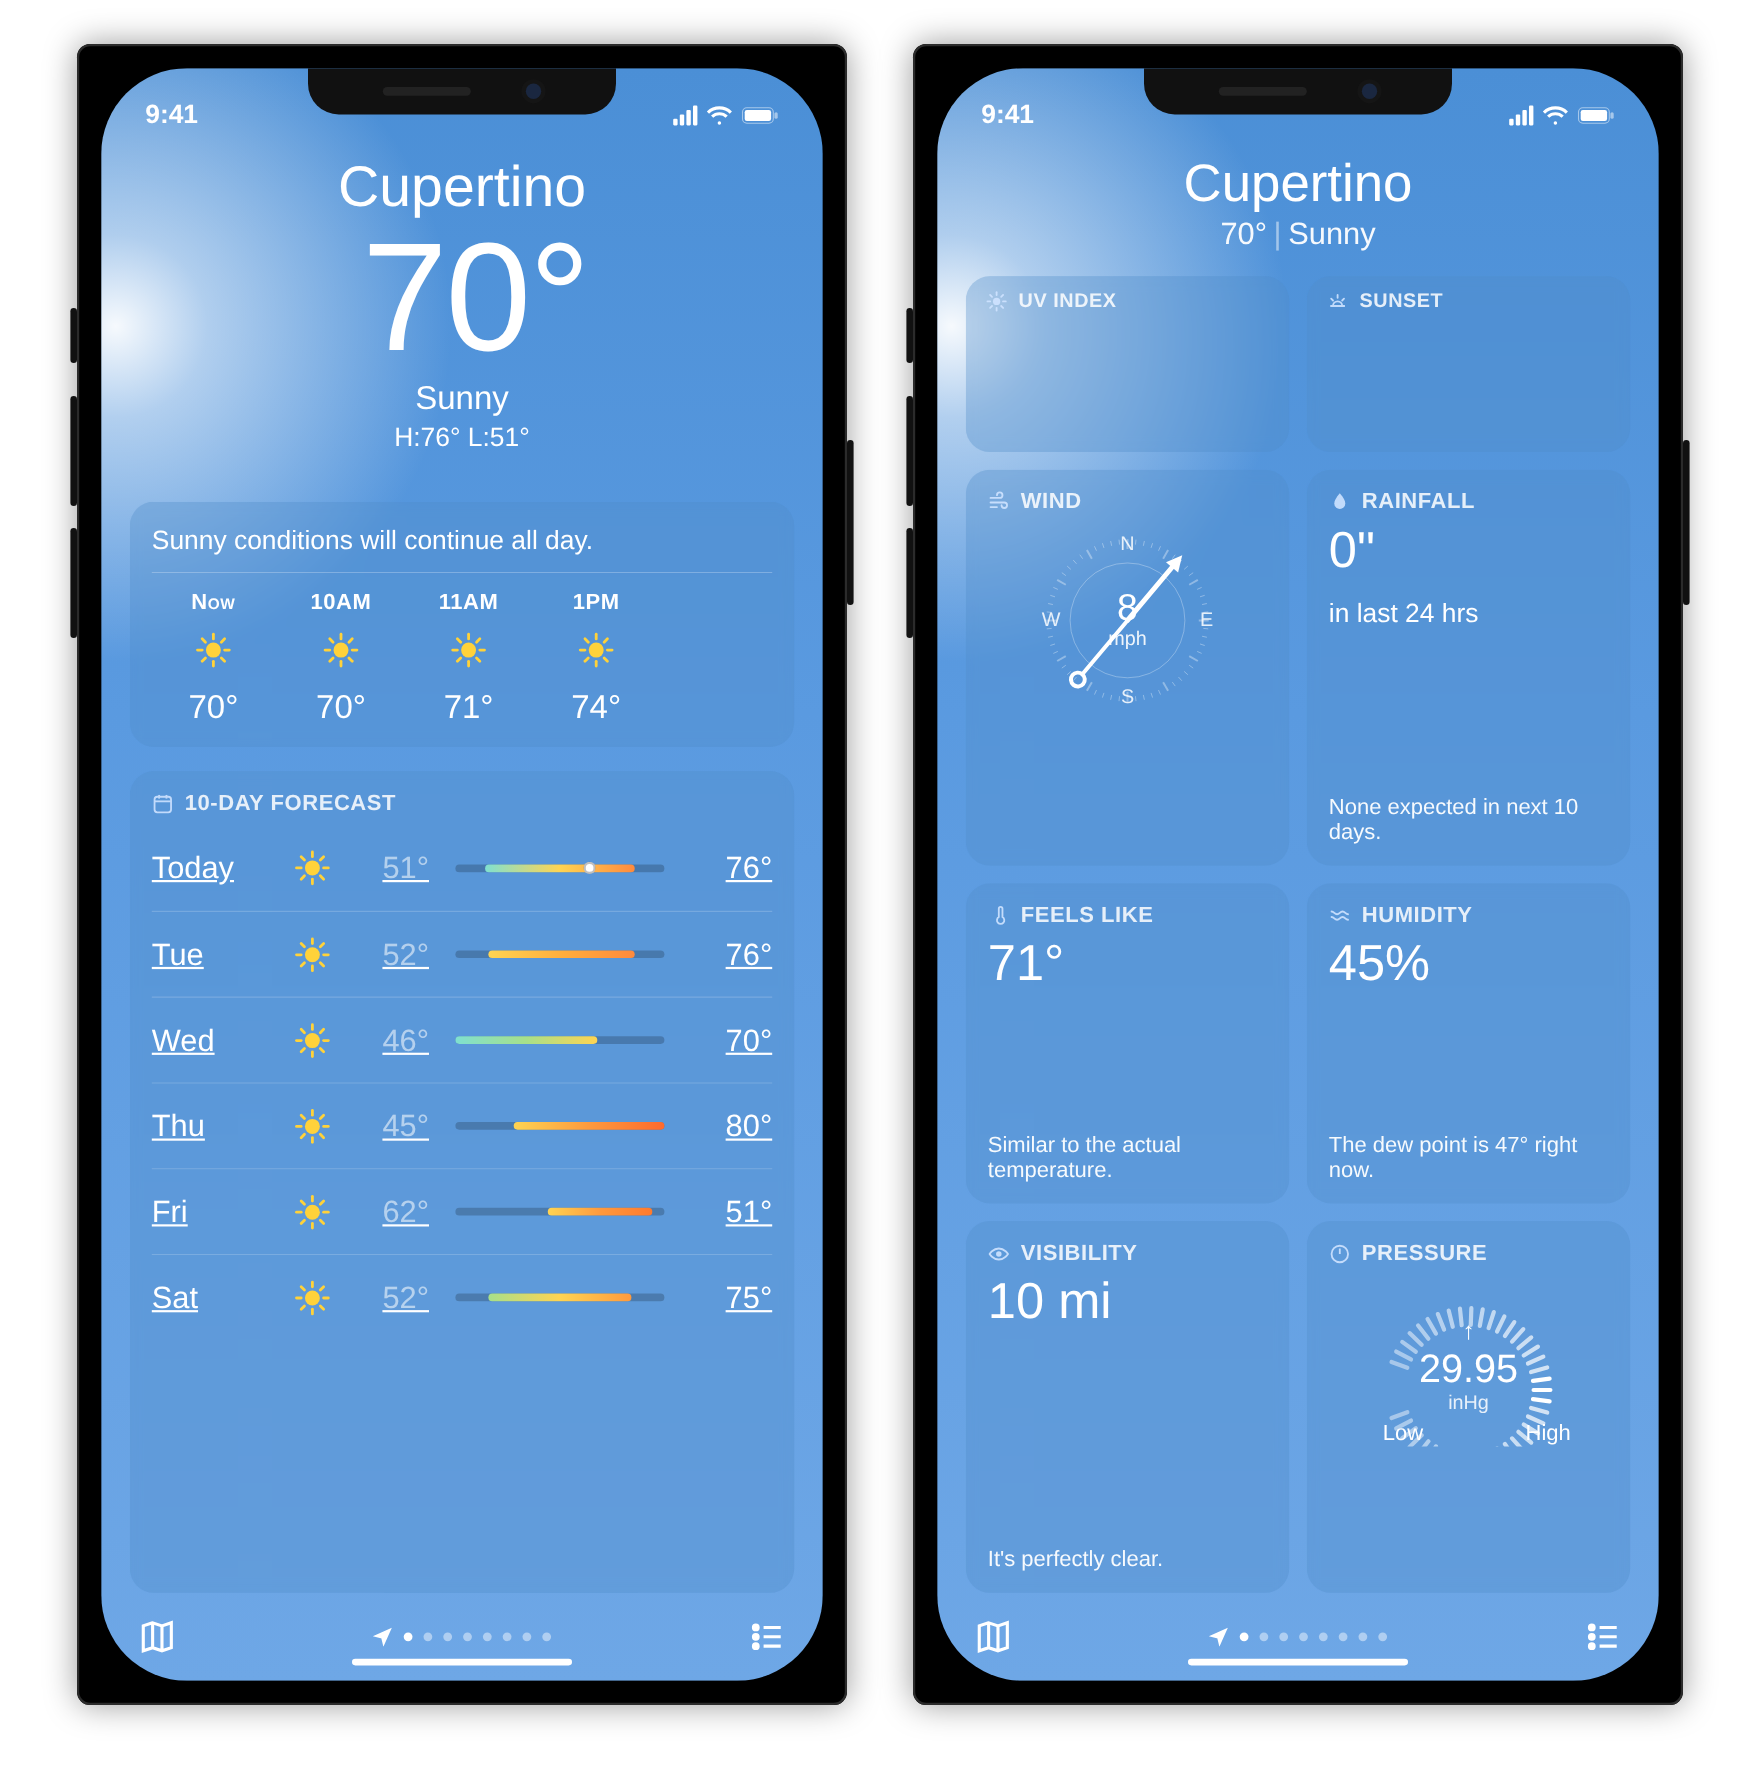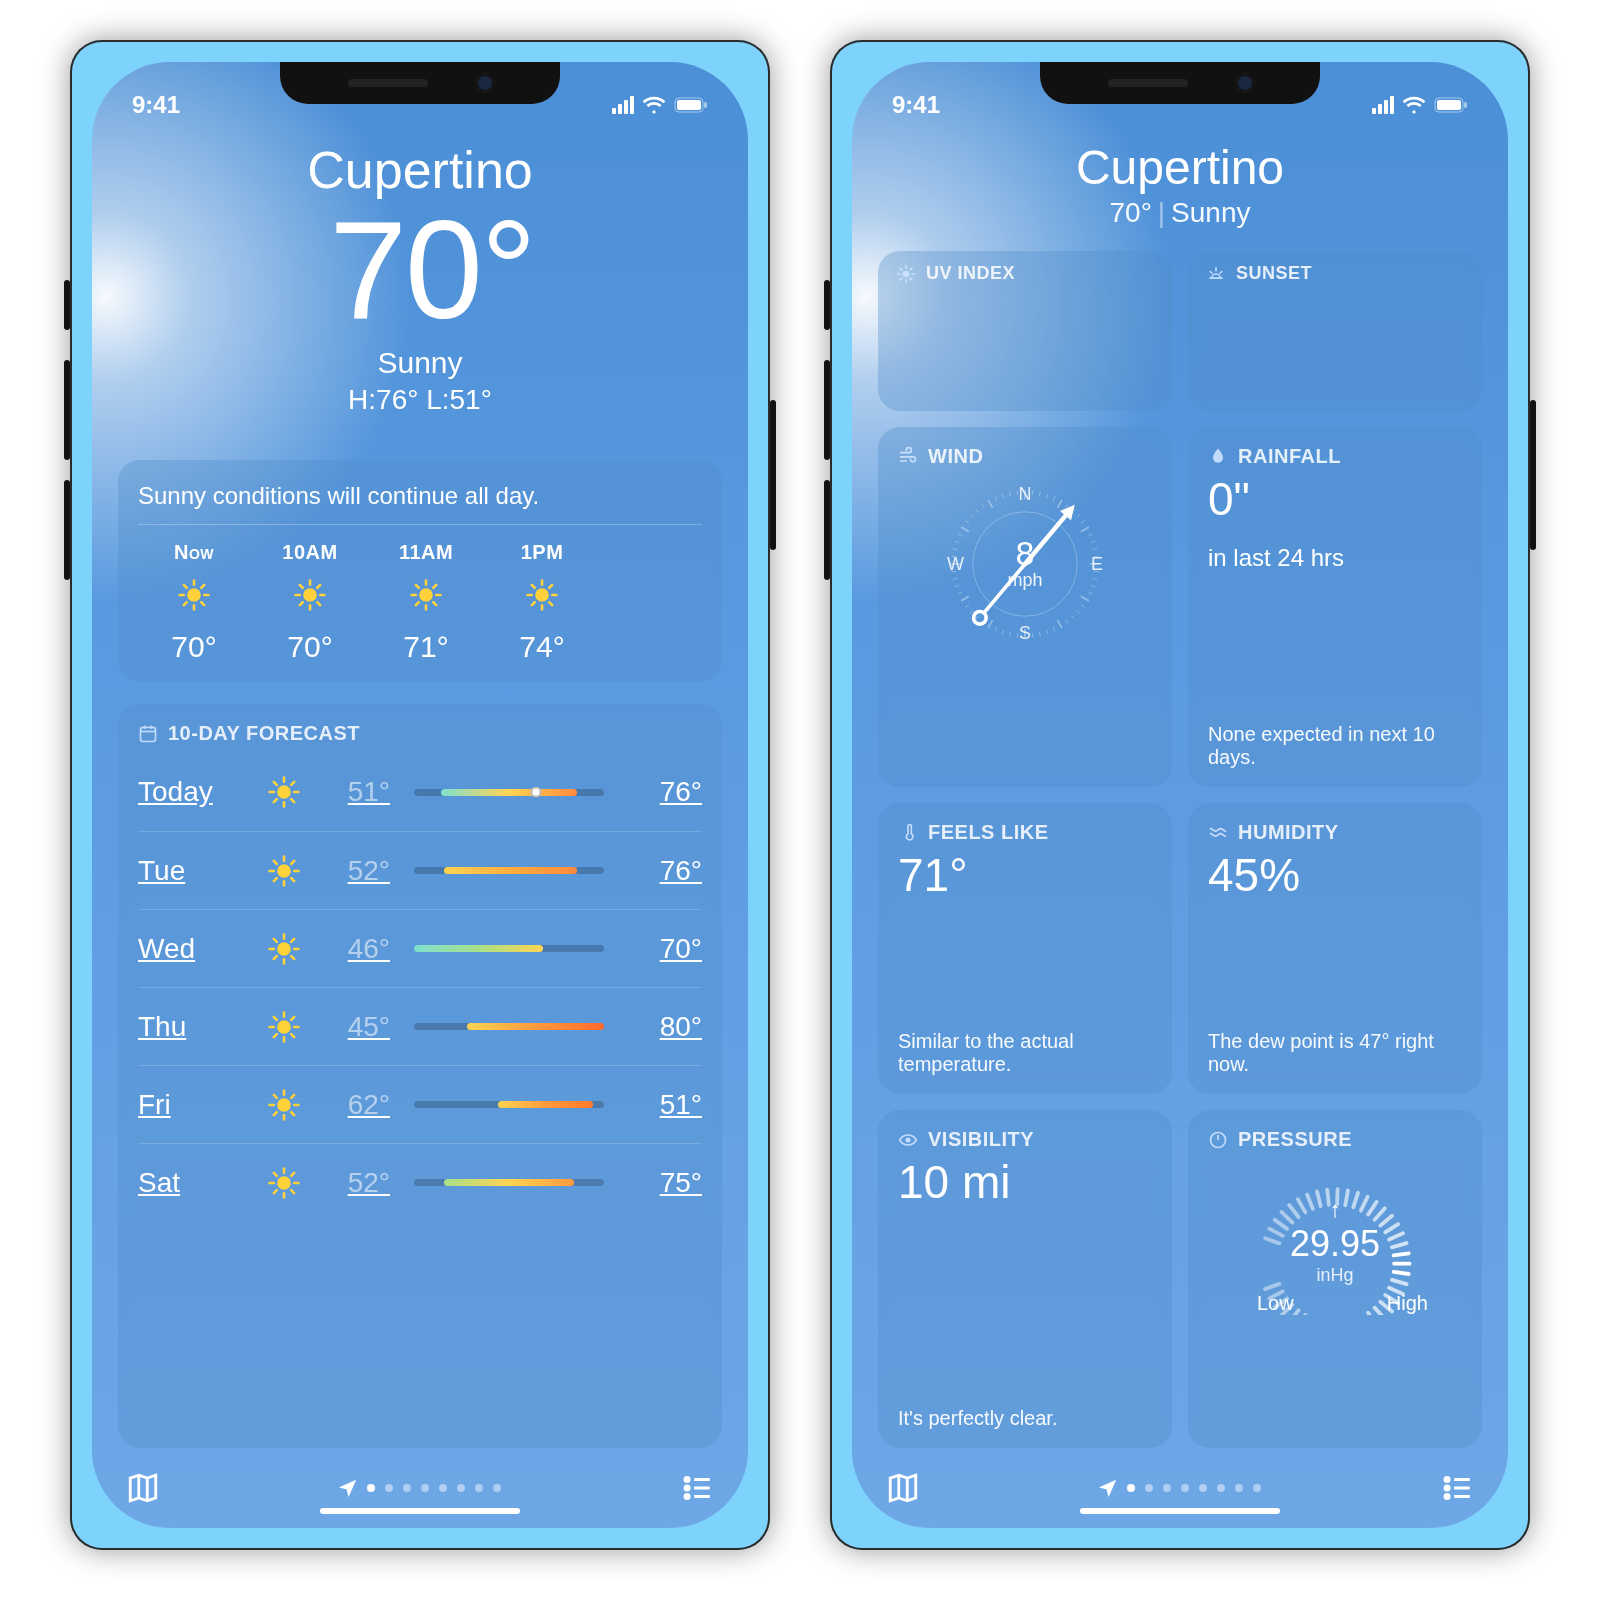--- a/index.html
+++ b/index.html
@@ -6,22 +6,22 @@
   body {
     width: 1600px; height: 1605px;
     background: #ffffff;
     font-family: -apple-system, "SF Pro Display", "Helvetica Neue", Arial, sans-serif;
     display: flex; justify-content: center; align-items: flex-start;
     gap: 60px; padding: 40px 40px;
     color: #fff;
   }
   .phone {
     width: 700px; height: 1510px;
-    border-radius: 32px;
-    background: #7dd3fc;
+    border-radius: 12px;
+    background: #000000;
     padding: 22px;
     box-shadow: 0 0 0 2px #2b2b2b inset, 0 0 30px rgba(0,0,0,.4);
     position: relative;
   }
   .side-btn { position:absolute; background:#111; border-radius:4px; }
   .side-btn.mute  { left:-6px; top:240px; width:6px; height:50px; }
   .side-btn.volup { left:-6px; top:320px; width:6px; height:100px; }
   .side-btn.voldn { left:-6px; top:440px; width:6px; height:100px; }
   .side-btn.power { right:-6px; top:360px; width:6px; height:150px; }
   .screen {
@@ -53,21 +53,21 @@
   .sig-bars { display:flex; gap:2px; align-items:flex-end; }
   .sig-bars span { width:4px; background:#fff; border-radius:1px;}
   .sig-bars span:nth-child(1){height:6px}.sig-bars span:nth-child(2){height:10px}
   .sig-bars span:nth-child(3){height:14px}.sig-bars span:nth-child(4){height:18px}
   .content { flex:1; overflow:hidden; padding: 0 26px 0; display:flex; flex-direction:column; }
   
   .hdr-large { text-align:center; padding-top:8px; }
   .hdr-large .loc { font-size: 52px; font-weight:400; }
   .hdr-large .temp { font-size: 140px; font-weight:200; line-height:1; letter-spacing:-2px; padding-left:24px;}
   .hdr-large .cond { font-size: 30px; font-weight:500; margin-top:6px; }
-  .hdr-large .hl { font-size: 28px; font-weight:500; margin-top:4px; }
+  .hdr-large .hl { font-size: 24px; font-weight:500; margin-top:4px; }
   
   .hdr-small { text-align:center; padding-top:8px; }
   .hdr-small .loc { font-size: 48px; font-weight:400; }
   .hdr-small .sub { font-size: 28px; font-weight:500; opacity:.95; margin-top:2px;}
   .hdr-small .sub .bar{opacity:.5; padding:0 6px;}
   
   .card {
     background: rgba(80,140,200,.35);
     border-radius: 22px;
     backdrop-filter: blur(6px);

